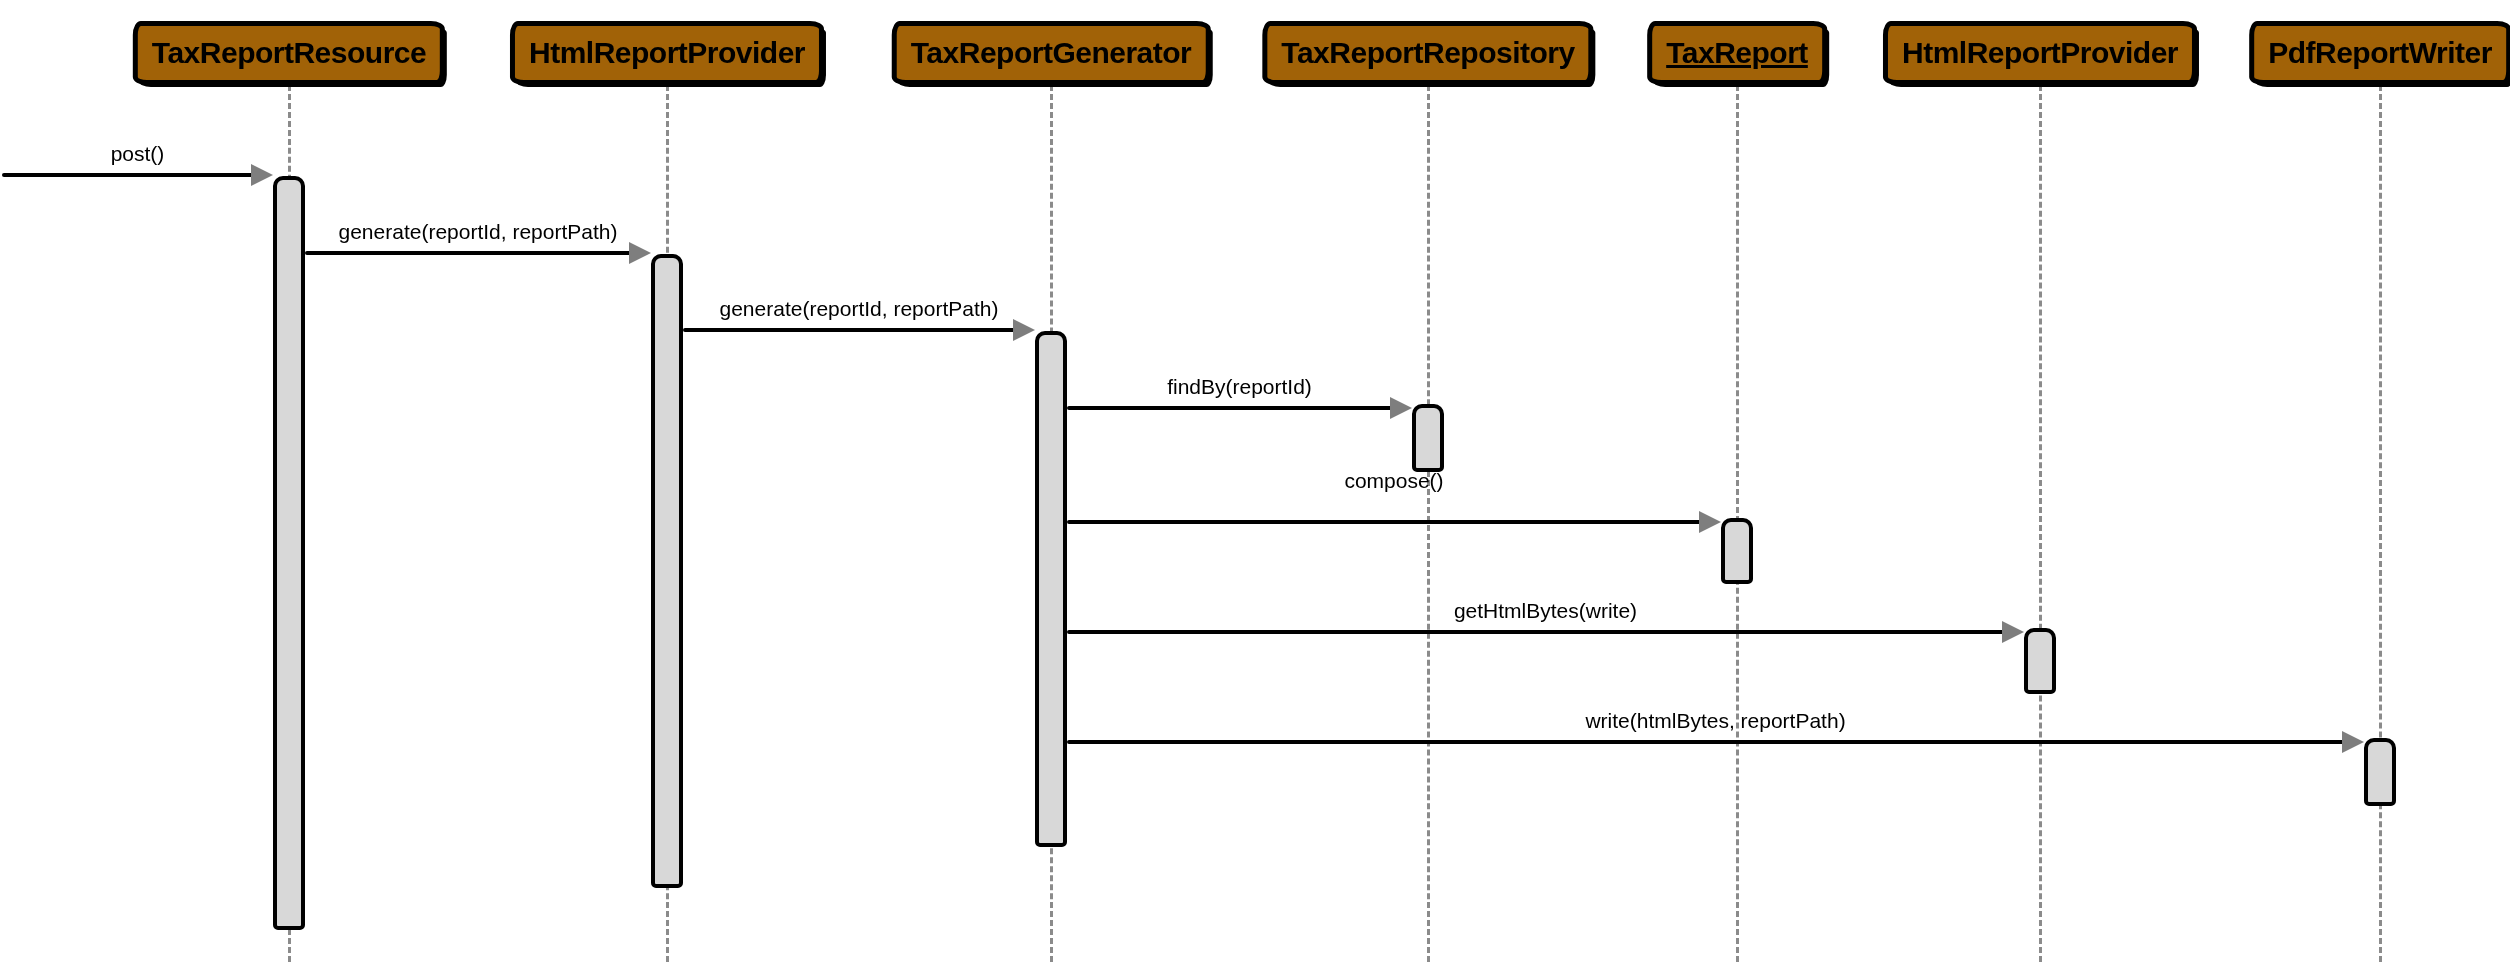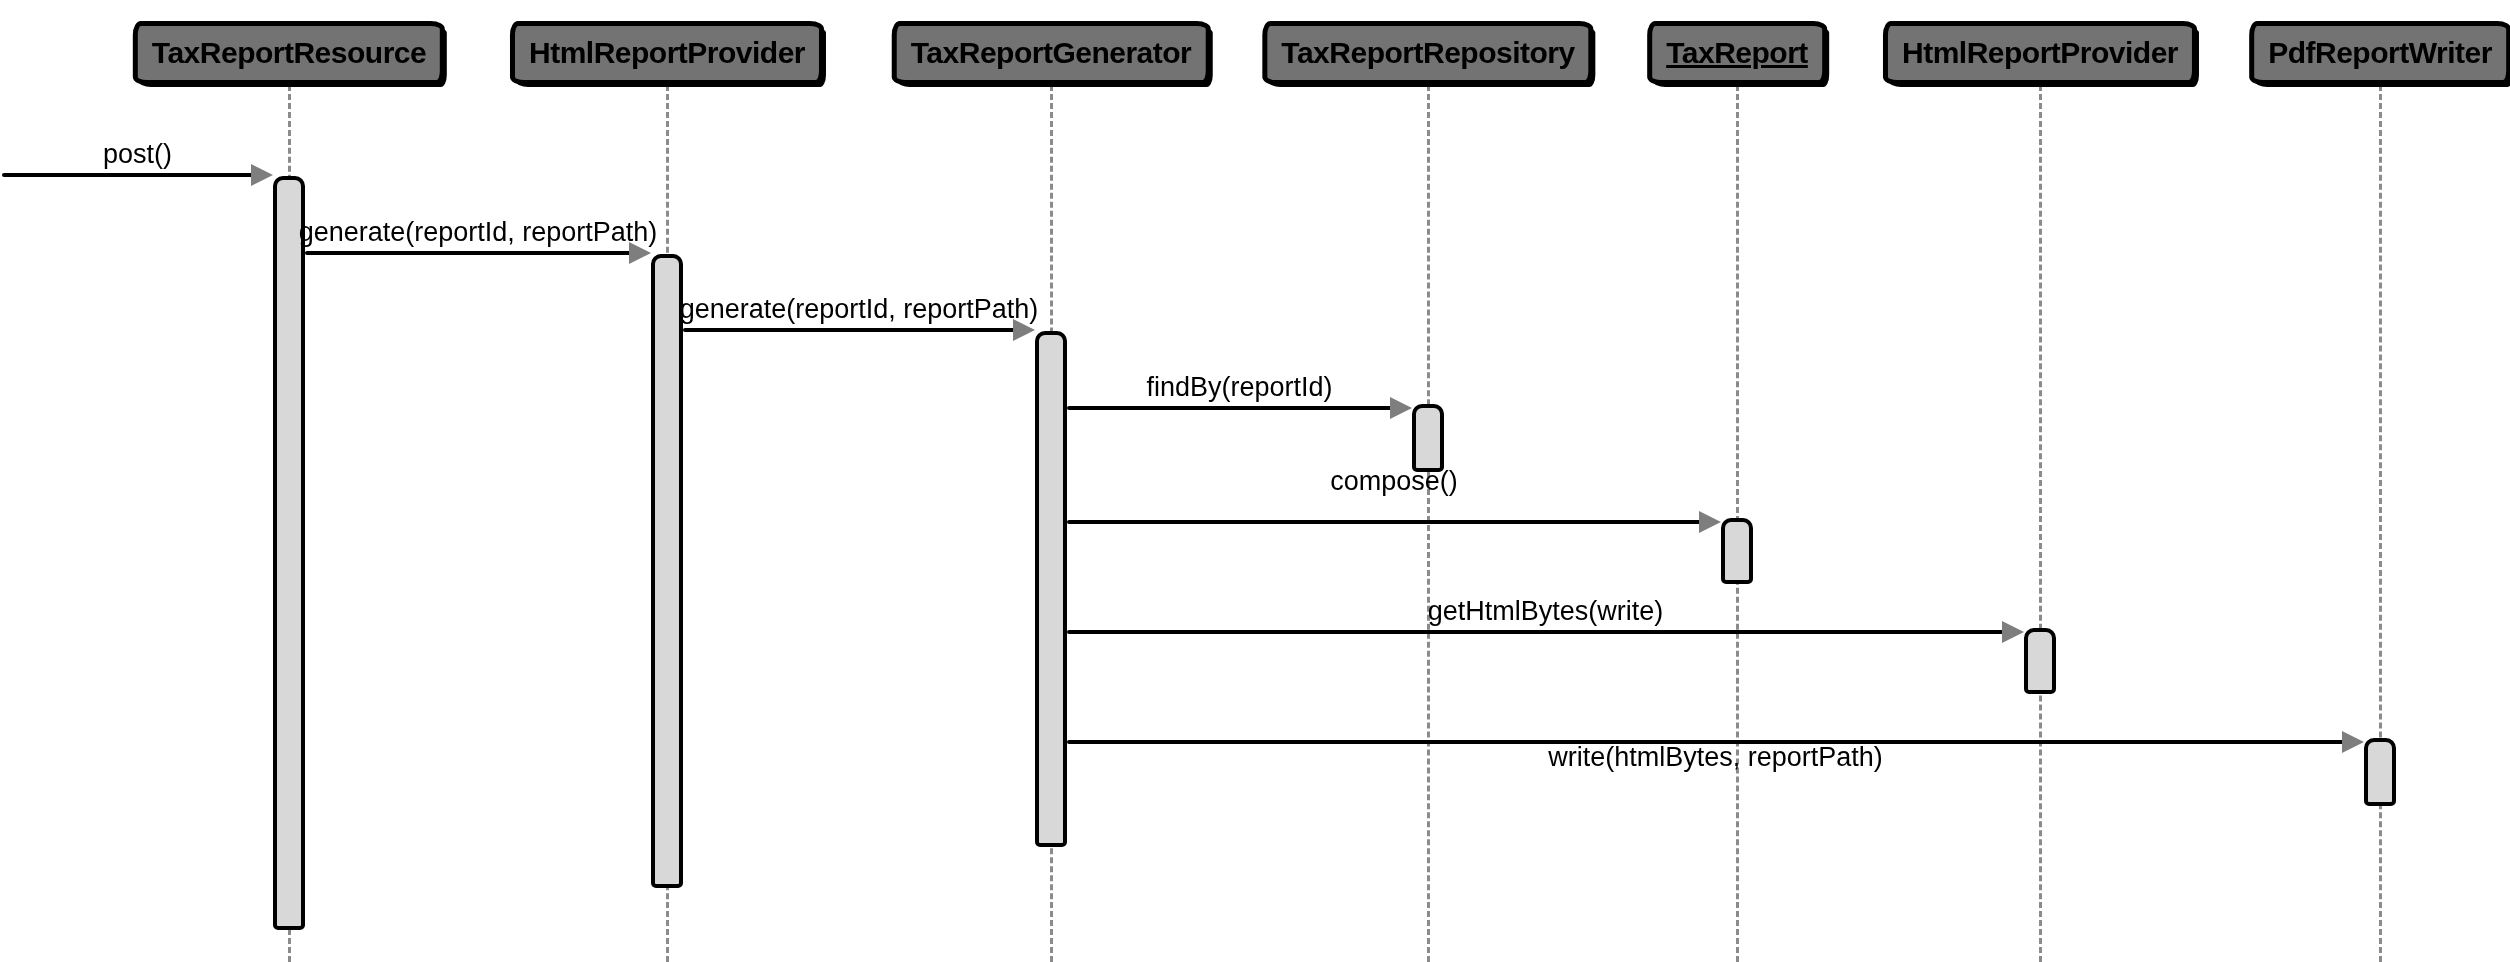--- a/index.html
+++ b/index.html
@@ -20,21 +20,21 @@
     width: 0;
     border-left: 3px dashed #8b8b8b;
   }
 
   
   .participant-box {
     position: absolute;
     transform: translateX(-50%);
     height: 64px;
     padding: 0 14px;
-    background: #737373;
+    background: #a16207;
     border: 5px solid #000000;
     border-radius: 8px 14px 8px 14px / 14px 8px 14px 8px;
     box-shadow: 4px 4px 0 -2px #000000;
     display: flex;
     align-items: center;
     justify-content: center;
     white-space: nowrap;
   }
   .participant-label {
     font-size: 30px;
@@ -64,21 +64,21 @@
     position: absolute;
     width: 0;
     height: 0;
     border-top: 11px solid transparent;
     border-bottom: 11px solid transparent;
     border-left: 22px solid #7e7e7e;
   }
   .msg-label {
     position: absolute;
     transform: translateX(-50%);
-    font-size: 27px;
+    font-size: 21px;
     line-height: 26px;
     color: #000000;
     white-space: nowrap;
   }
 </style>
 </head>
 <body>
 
 <div id="canvas" class="canvas" style="width: 2510px; height: 962px;">
     <div class="lifeline" style="left: 288px; top: 85px; height: 877px;"></div>
@@ -108,21 +108,21 @@
     <div class="msg-head" style="left: 1390px; top: 397px;"></div>
     <div class="msg-label" style="left: 1239.5px; top: 374px;">findBy(reportId)</div>
     <div class="msg-line" style="left: 1067px; width: 636px; top: 520px;"></div>
     <div class="msg-head" style="left: 1699px; top: 511px;"></div>
     <div class="msg-label" style="left: 1394px; top: 468px;">compose()</div>
     <div class="msg-line" style="left: 1067px; width: 939px; top: 630px;"></div>
     <div class="msg-head" style="left: 2002px; top: 621px;"></div>
     <div class="msg-label" style="left: 1545.5px; top: 598px;">getHtmlBytes(write)</div>
     <div class="msg-line" style="left: 1067px; width: 1279px; top: 740px;"></div>
     <div class="msg-head" style="left: 2342px; top: 731px;"></div>
-    <div class="msg-label" style="left: 1715.5px; top: 708px; margin-top: 36px;">write(htmlBytes, reportPath)</div>
+    <div class="msg-label" style="left: 1715.5px; top: 708px;">write(htmlBytes, reportPath)</div>
     <div class="participant-box" style="left: 289px; top: 21px;">
       <div class="participant-label">TaxReportResource</div>
     </div>
     <div class="participant-box" style="left: 667px; top: 21px;">
       <div class="participant-label">HtmlReportProvider</div>
     </div>
     <div class="participant-box" style="left: 1428px; top: 21px;">
       <div class="participant-label">TaxReportRepository</div>
     </div>
     <div class="participant-box" style="left: 1051px; top: 21px;">

